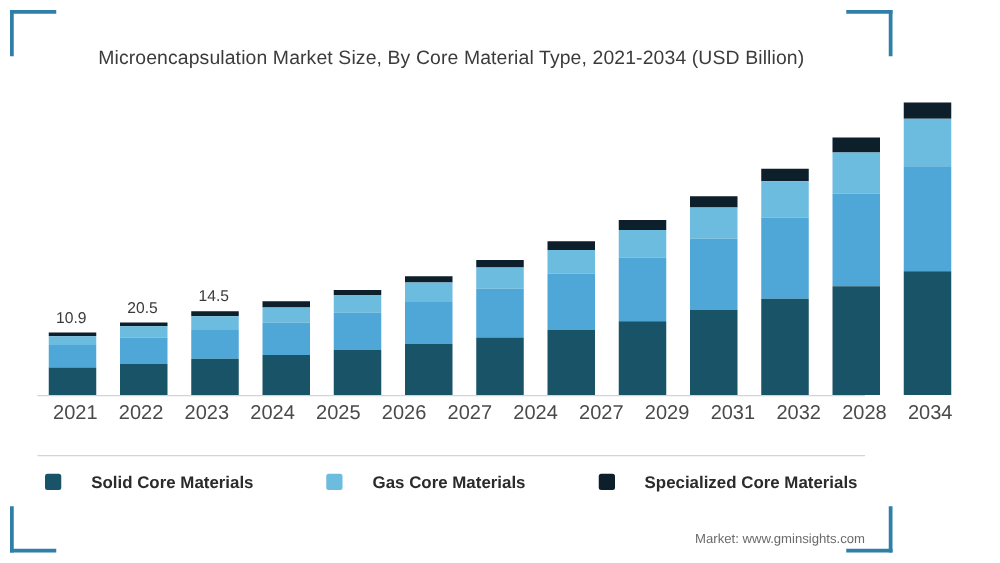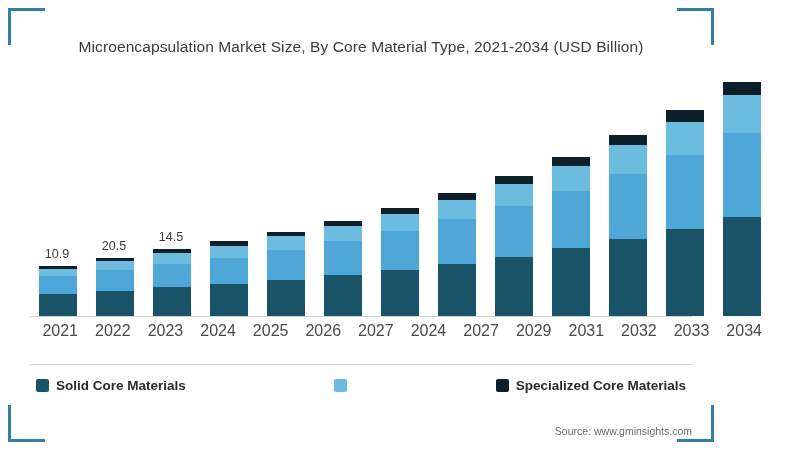--- a/index.html
+++ b/index.html
@@ -128,21 +128,21 @@
     right: 30px;
     top: 378px;
     display: flex;
     justify-content: space-between;
     align-items: center;
     padding: 0 6px;
   }
   .legend-item {
     display: flex;
     align-items: center;
-    gap: 7px;
+    gap: 24px;
   }
   .legend-swatch {
     width: 13px;
     height: 13px;
     border-radius: 2px;
     display: inline-block;
   }
   .legend-label {
     font-size: 13.5px;
     color: #2b2b2b;
@@ -288,33 +288,34 @@
       <div class="xtick">2023</div>
       <div class="xtick">2024</div>
       <div class="xtick">2025</div>
       <div class="xtick">2026</div>
       <div class="xtick">2027</div>
       <div class="xtick">2024</div>
       <div class="xtick">2027</div>
       <div class="xtick">2029</div>
       <div class="xtick">2031</div>
       <div class="xtick">2032</div>
-      <div class="xtick">2033</div>
+      <div class="xtick">2028</div>
       <div class="xtick">2034</div>
     </div>
 
   <div id="legend-rule"></div>
   <div id="legend">
       <div class="legend-item">
         <span class="legend-swatch" style="background: rgb(24, 83, 104);"></span>
         <span class="legend-label">Solid Core Materials</span>
       </div>
       <div class="legend-item">
         <span class="legend-swatch" style="background: rgb(108, 188, 223);"></span>
+        <span class="legend-label">Gas Core Materials</span>
       </div>
       <div class="legend-item">
         <span class="legend-swatch" style="background: rgb(13, 31, 43);"></span>
         <span class="legend-label">Specialized Core Materials</span>
       </div>
     </div>
 
-  <div id="source">Source: www.gminsights.com</div>
+  <div id="source">Market: www.gminsights.com</div>
 </div>
 
 </body></html>

